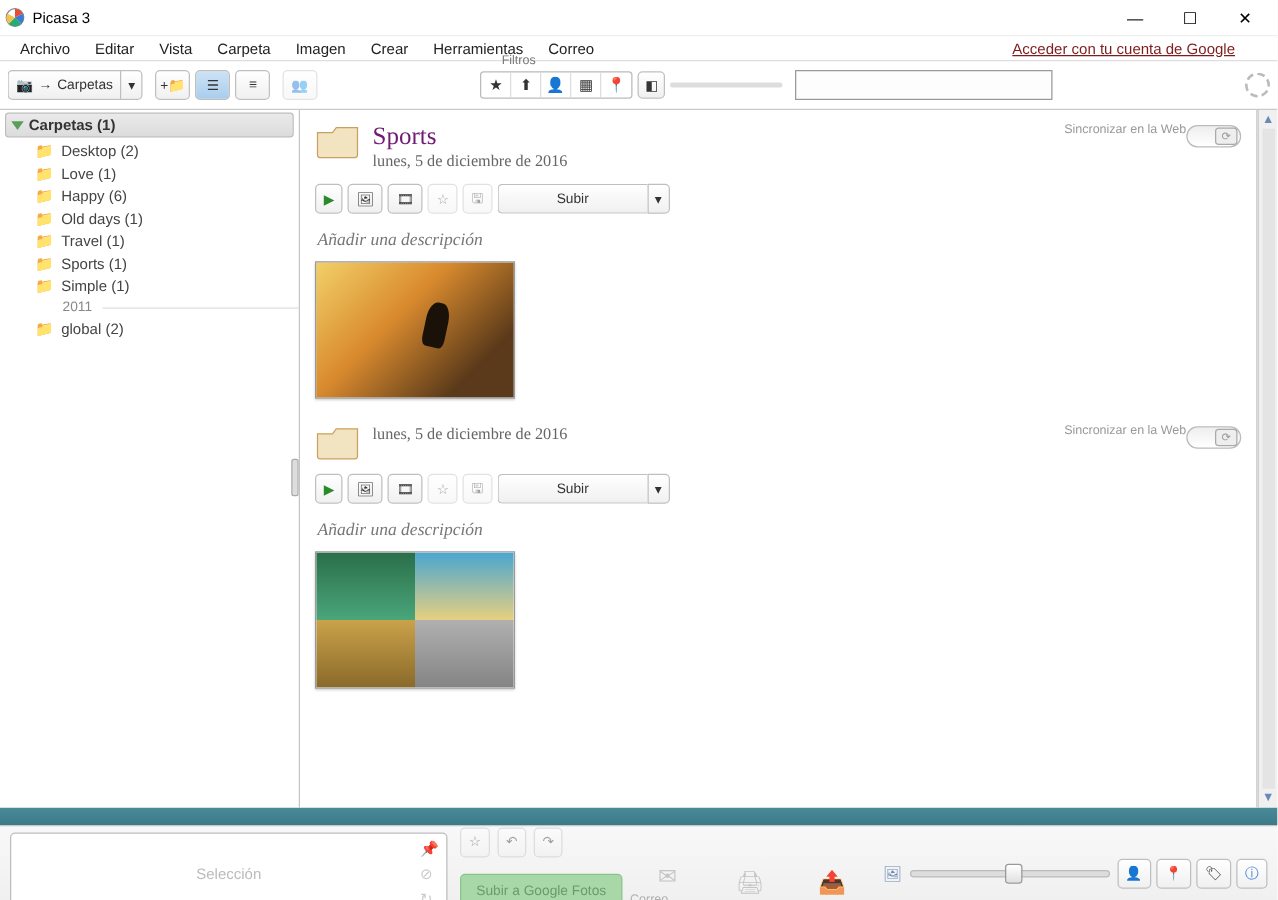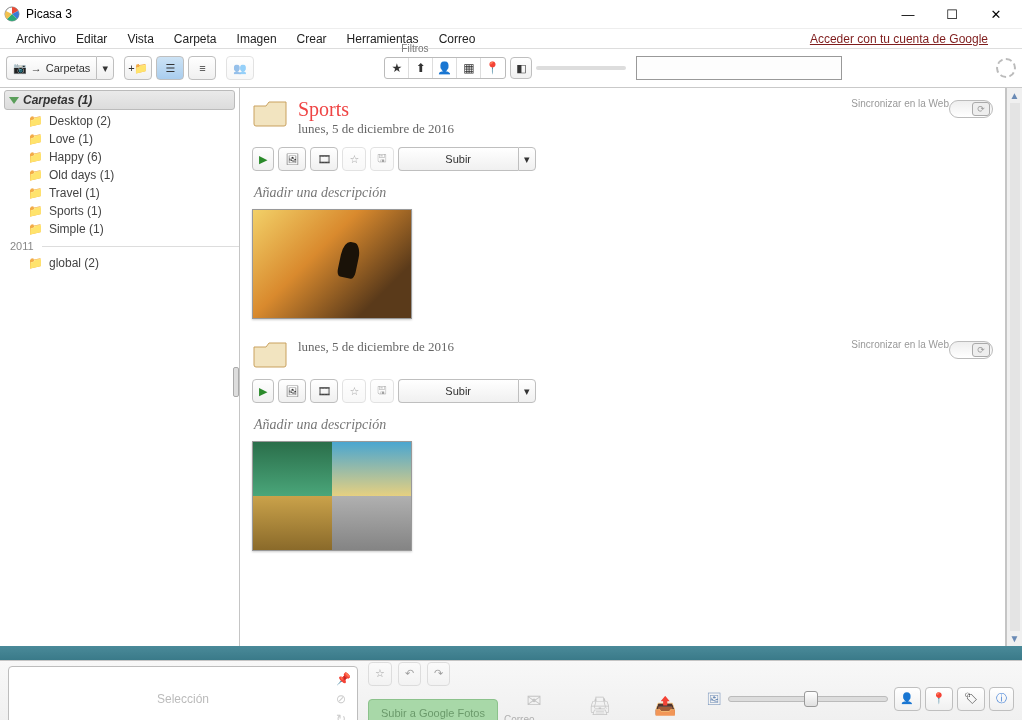--- a/index.html
+++ b/index.html
@@ -35,33 +35,33 @@
 .filter-bar .seg:last-child { border-right:none; }
 .search-wrap { flex:1; display:flex; align-items:center; gap:6px; }
 .search-input { flex:1; height:24px; border:1px solid #999; background:#fdfdfd; padding:0 4px 0 24px; font-size:13px; color:#555; position:relative; }
 .search-box { position:relative; flex:1; }
 .search-box .mag { position:absolute; left:4px; top:4px; color:#6aa8d8; }
 .spinner { width:20px; height:20px; border:2px dashed #bbb; border-radius:50%; }
 
 
 .content { display:flex; height: 558px; background:#fff; }
 .sidebar { width:240px; border-right:1px solid #c5c5c5; background:#fff; overflow:hidden; position:relative; }
-.section-header { background:linear-gradient(#eaeaea,#dcdcdc); border:1px solid #bbb; border-radius:3px; margin:2px 4px; padding:2px 4px; display:flex; align-items:center; gap:4px; font-weight:bold; font-size:12px; color:#333;font-style:italic; }
+.section-header { background:linear-gradient(#eaeaea,#dcdcdc); border:1px solid #bbb; border-radius:3px; margin:2px 4px; padding:2px 4px; display:flex; align-items:center; gap:4px; font-weight:bold; font-size:12px; color:#333; }
 .tree-item { padding:2px 0 2px 28px; display:flex; align-items:center; gap:6px; color:#444; font-size:12px; }
-.year-label { padding:2px 0 2px 10px; color:#888; font-size:11px; display:flex; align-items:center; gap:4px; }
+.year-label { padding:2px 0 2px 10px; color:#888; font-size:11px; display:flex; align-items:center; gap:4px;margin-left:40px; }
 .year-label::after { content:""; flex:1; border-top:1px solid #ddd; margin-left:4px; }
 .folder-icon { color:#c9a15e; }
 .chev-down { width:0; height:0; border-left:5px solid transparent; border-right:5px solid transparent; border-top:7px solid #5a9e5a; display:inline-block; }
 .resize-handle { position:absolute; right:0; top:50%; width:6px; height:30px; background:#ddd; border:1px solid #aaa; border-radius:2px; }
 
 .main { flex:1; background:#fff; overflow-y:auto; position:relative; border-right:1px solid #c5c5c5; }
 .album { margin:10px 12px 20px 12px; }
 .album-head { display:flex; align-items:flex-start; gap:10px; }
 .big-folder { width:36px; height:30px; }
-.album-title { font-family:Georgia, serif; font-size:20px; color:#ef4444; }
+.album-title { font-family:Georgia, serif; font-size:20px; color:#701a75; }
 .album-date { font-family:Georgia, serif; font-size:13px; color:#666; }
 .sync-lbl { margin-left:auto; text-align:right; font-size:10px; color:#999; }
 .sync-toggle { margin-top:2px; width:44px; height:18px; border:1px solid #bbb; border-radius:9px; background:linear-gradient(#eee,#fff); display:flex; align-items:center; justify-content:flex-end; padding:0 2px; float:right; }
 .sync-toggle .knob { width:18px; height:14px; background:#eee; border:1px solid #aaa; border-radius:3px; display:flex; align-items:center; justify-content:center; font-size:9px; }
 .album-tools { display:flex; gap:4px; margin:10px 0 0 0; align-items:center; }
 .album-tools .btn { height:24px; }
 .upload-btn { width:120px; justify-content:center; }
 .desc { font-family:Georgia, serif; font-style:italic; color:#777; margin:14px 0 8px 2px; font-size:14px; }
 .thumb { width:160px; height:110px; border:1px solid #999; box-shadow:0 1px 2px rgba(0,0,0,0.2); display:block; overflow:hidden; }
 .thumb-sports { background:linear-gradient(135deg,#f2d068 0%,#d98a2e 40%,#5a3a1a 80%); position:relative; }

